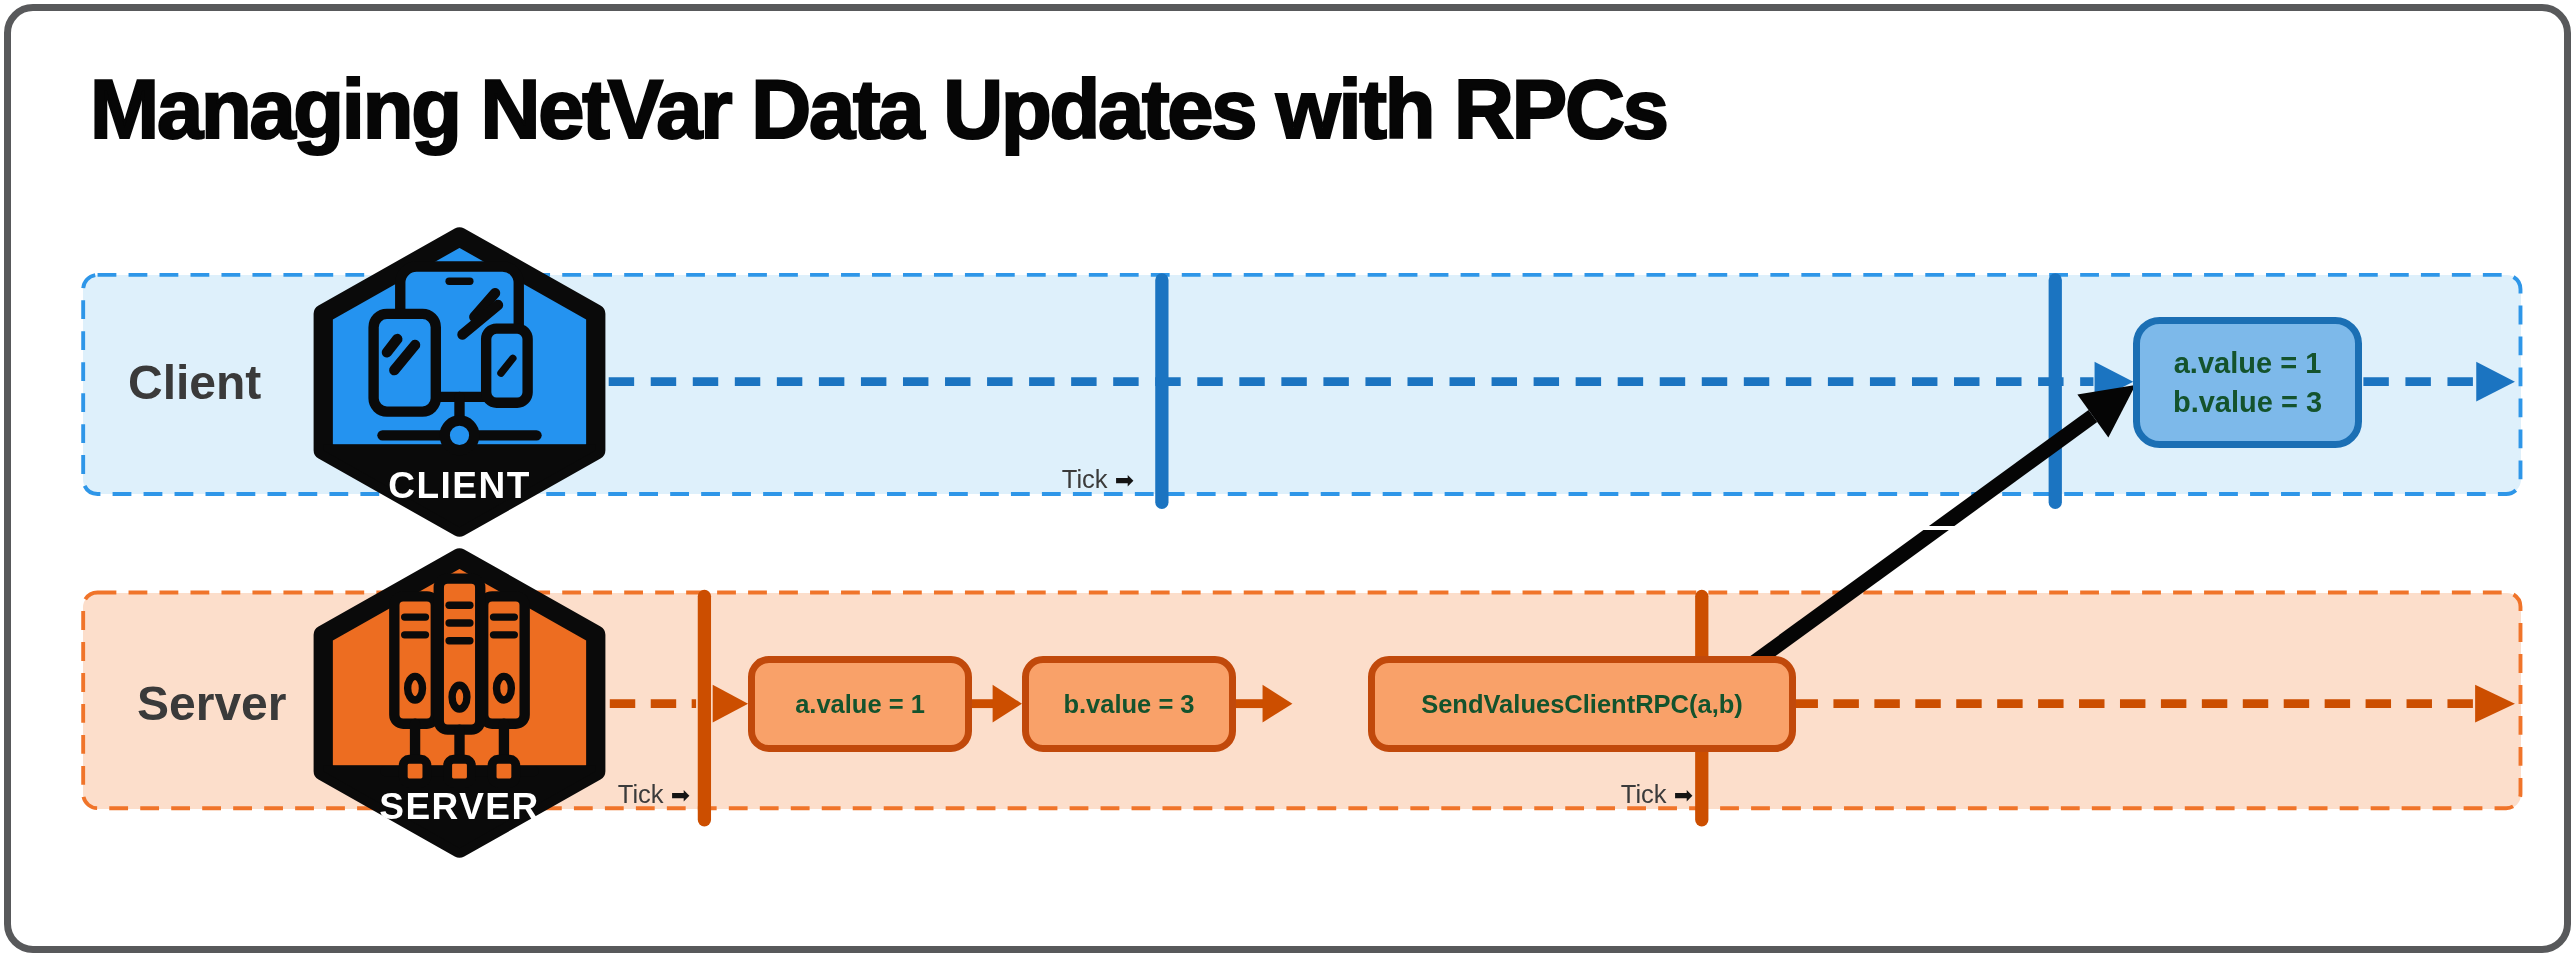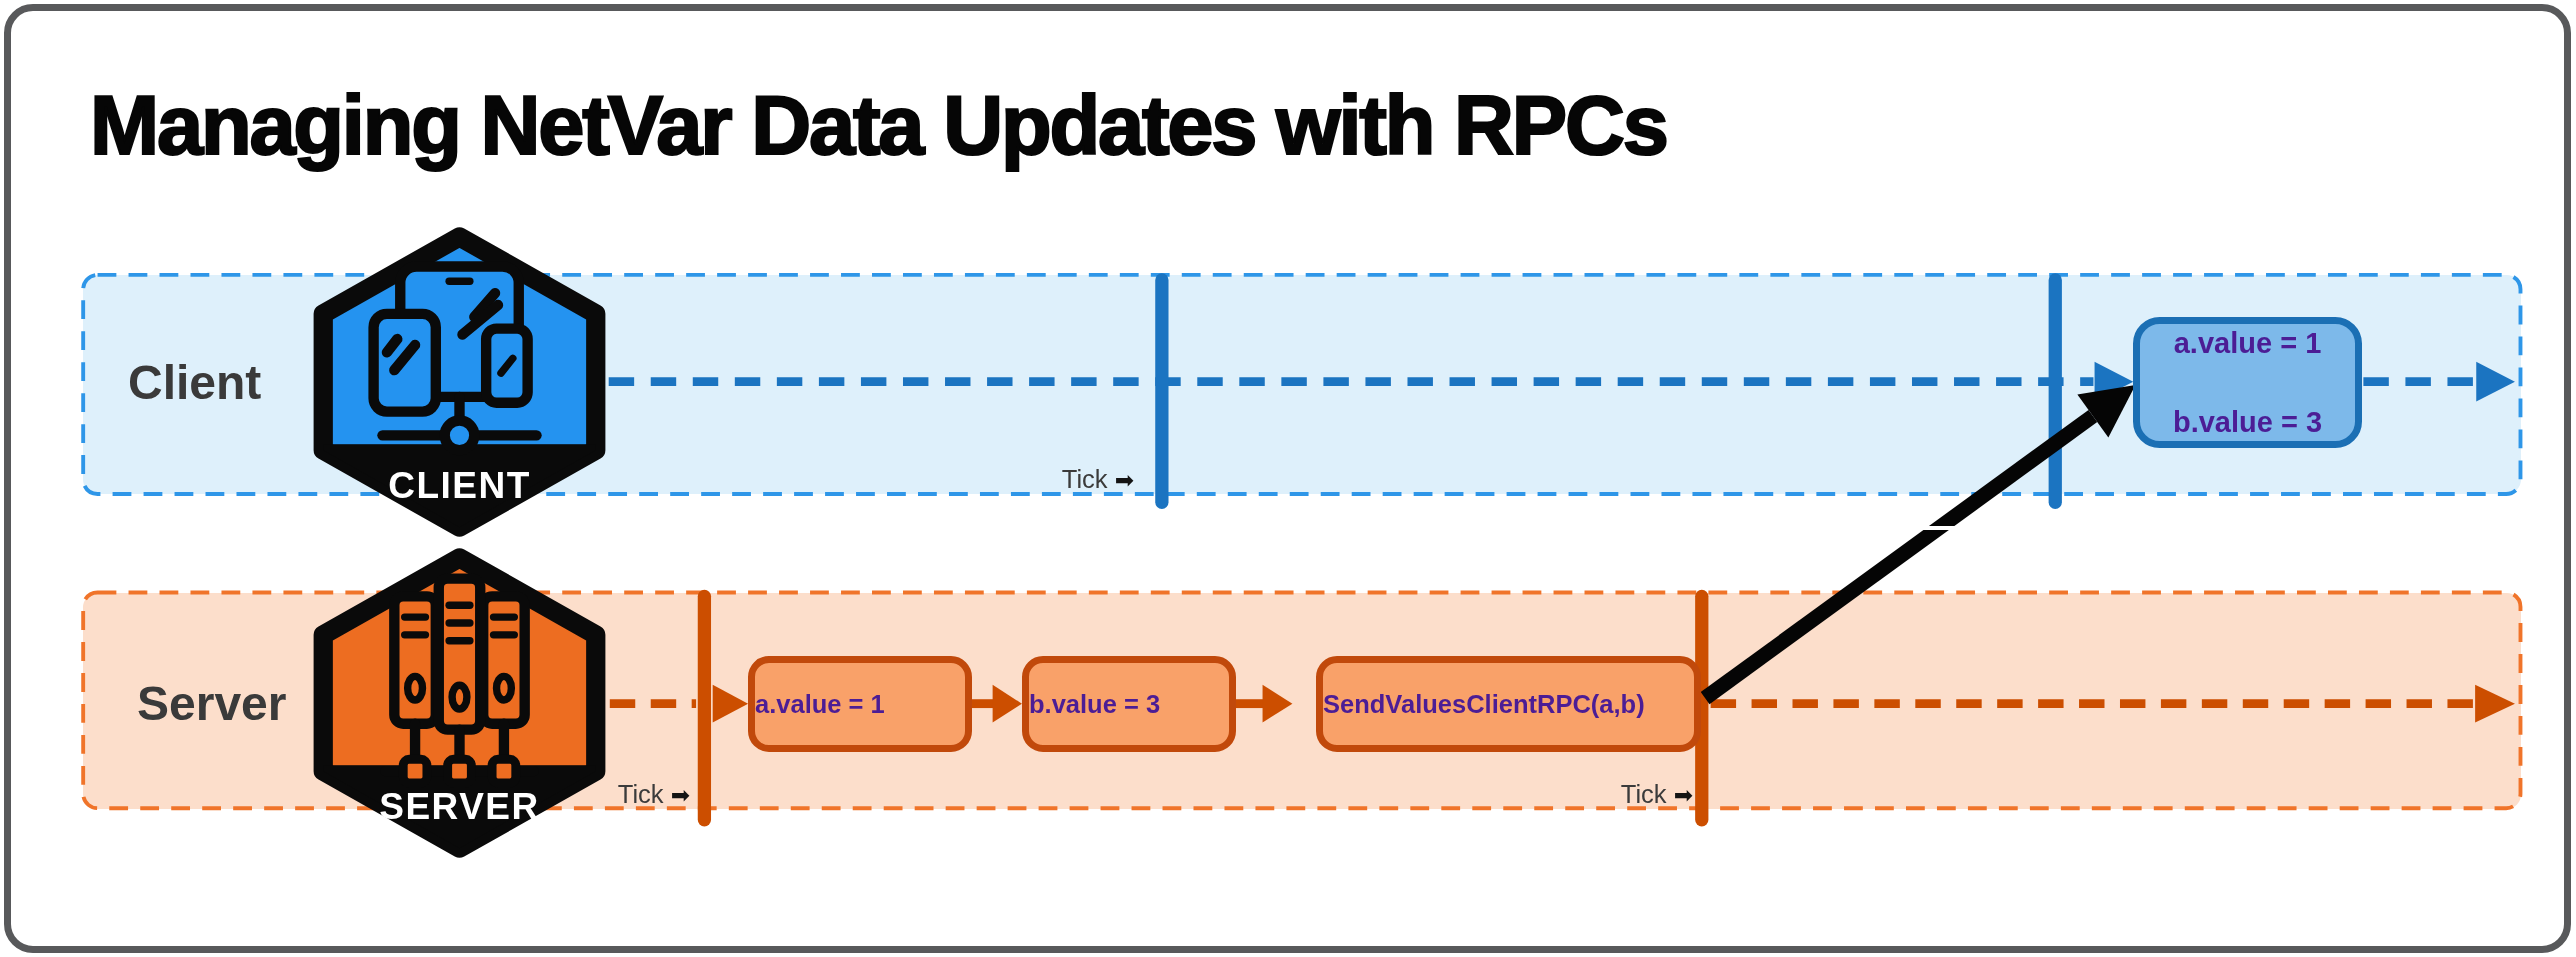--- a/index.html
+++ b/index.html
@@ -5,54 +5,54 @@
   html,body{margin:0;padding:0;background:#ffffff;}
   #canvas{
     position:relative;width:2576px;height:957px;background:#ffffff;overflow:hidden;
     font-family:"Liberation Sans","DejaVu Sans",sans-serif;
   }
   .frame{
     position:absolute;left:4.4px;top:4.4px;right:5.5px;bottom:4.4px;
     border:7.2px solid #58595b;border-radius:29px;background:#ffffff;z-index:0;
   }
   .title{
-    position:absolute;left:90px;top:78px;z-index:3;
+    position:absolute;left:90px;top:62px;z-index:3;
     font-size:83px;font-weight:bold;letter-spacing:-2.2px;color:#060606;
     -webkit-text-stroke:2.2px #060606;white-space:nowrap;
   }
   .lane{position:absolute;left:83px;width:2438px;border-radius:14.4px;z-index:1;}
   .lane.client{top:275px;height:219px;background:#def0fb;}
   .lane.server{top:593px;height:216px;background:#fcdecb;}
   .lane-label{
     position:absolute;z-index:3;font-weight:bold;color:#3a3a3a;font-size:48px;
     height:55px;line-height:55px;white-space:nowrap;
   }
   .lane-label.client{left:128px;top:355px;}
   .lane-label.server{left:137px;top:676px;}
   .overlay{position:absolute;left:0;top:0;z-index:2;pointer-events:none;}
   .badge{position:absolute;z-index:3;}
   .badge.client{left:311px;top:225px;}
   .badge.server{left:311px;top:546px;}
   .node-box{
     position:absolute;z-index:3;box-sizing:border-box;
-    display:flex;align-items:center;justify-content:space-between;
-    font-weight:bold;color:#4c1d95;text-align:center;
+    display:flex;align-items:center;justify-content:center;
+    font-weight:bold;color:#14532d;text-align:center;
   }
   .client-box{
     left:2133px;top:317px;width:229px;height:131px;
     background:#7db9ea;border:7.7px solid #1b6fb4;border-radius:26.6px;
     font-size:29px;line-height:1.32;flex-direction:column;
   }
   .server-box{
     top:656px;height:96px;background:#f9a169;border:7.2px solid #c1490b;border-radius:21px;
     font-size:25.5px;
   }
   .server-box.b1{left:748px;width:224px;}
   .server-box.b2{left:1022px;width:214px;}
-  .server-box.b3{left:1316px;width:385px;}
+  .server-box.b3{left:1368px;width:428px;}
   .tick-label{
     position:absolute;z-index:3;width:138px;text-align:right;white-space:nowrap;
     font-size:25.5px;color:#3b3b3b;font-weight:400;
   }
   .tick-label .arrow-glyph{color:#141414;font-size:23px;}
   .tick-label.c1{left:996px;top:465px;}
   .tick-label.s1{left:552px;top:780px;}
   .tick-label.s2{left:1555px;top:780px;}
   .annotation{
     position:absolute;z-index:4;left:1753px;top:526px;width:347px;

